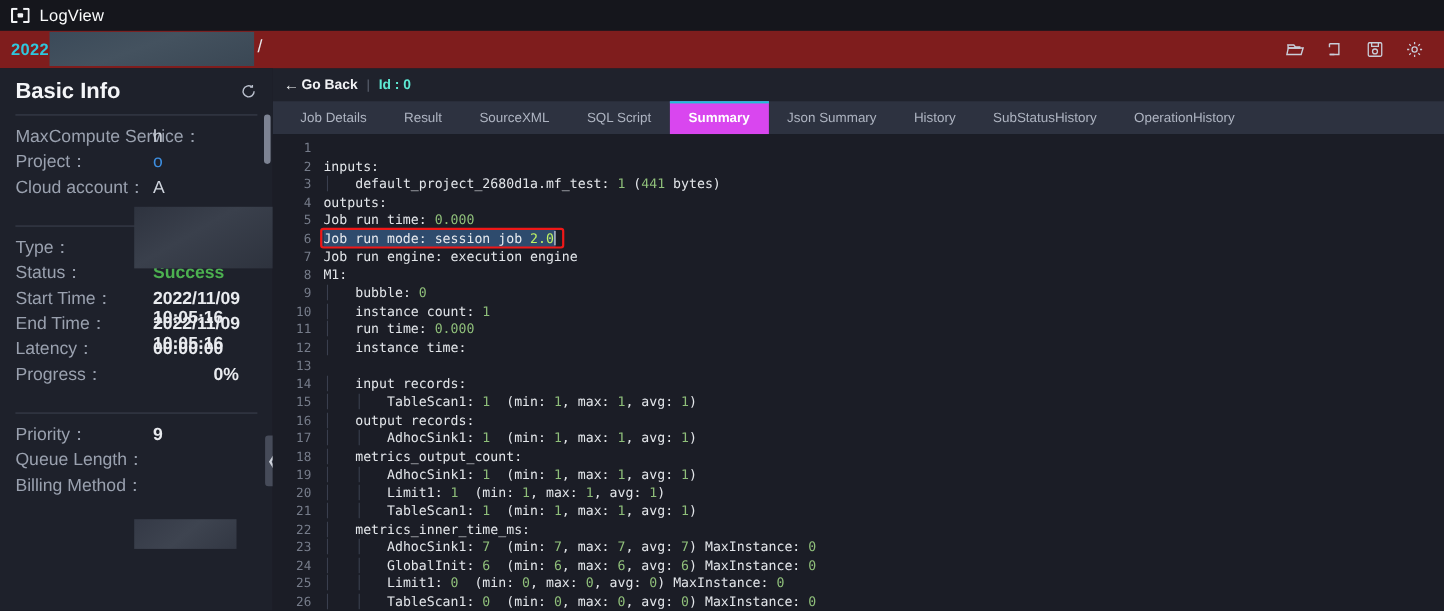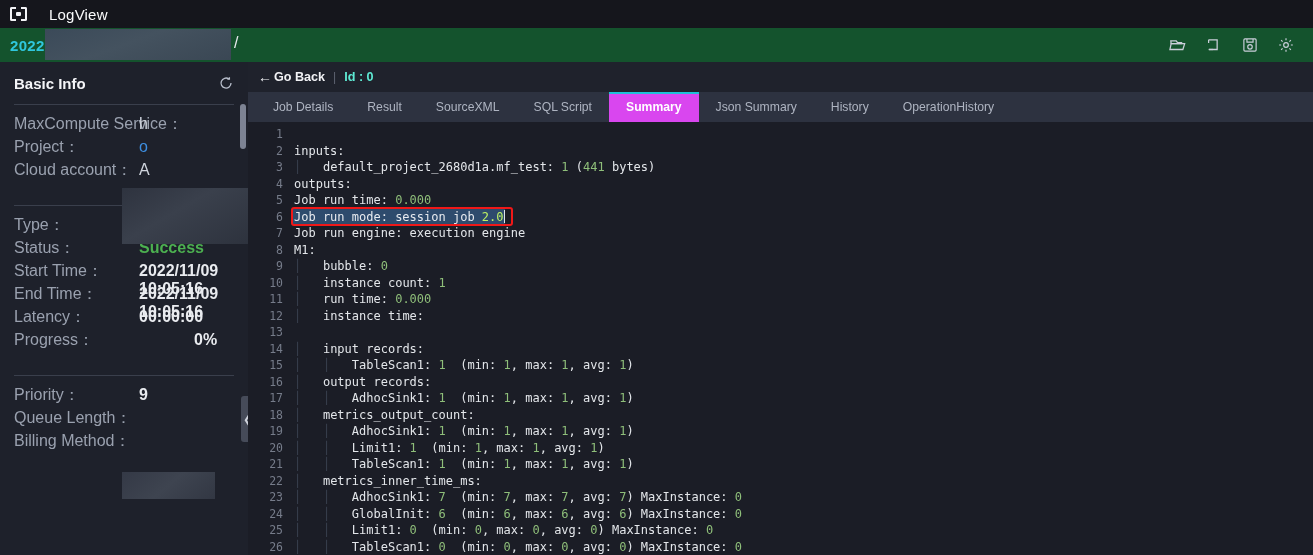--- a/index.html
+++ b/index.html
@@ -9,41 +9,41 @@
     font-family: "Liberation Sans", sans-serif;
     overflow: hidden;
   }
   #app { position: relative; width: 1313px; height: 555px; display: flex; flex-direction: column; }
 
   
   .titlebar {
     height: 28px; flex: 0 0 28px;
     background: #15161c;
     display: flex; align-items: center;
-    padding-left: 10px; gap: 22px;
+    padding-left: 10px; gap: 9px;
   }
   .logo-mark {
     width: 17px; height: 14px; position: relative;
     display: flex; align-items: center; justify-content: space-between;
   }
   .logo-mark .lb, .logo-mark .rb {
     width: 6px; height: 14px; border: 2px solid #f2f3f6;
   }
   .logo-mark .lb { border-right: none; border-radius: 2px 0 0 2px; }
   .logo-mark .rb { border-left: none; border-radius: 0 2px 2px 0; }
   .logo-mark .dot {
     position: absolute; left: 6px; top: 5px;
     width: 5px; height: 4px; background: #f2f3f6; border-radius: 1px;
   }
   .app-title { color: #fafbfc; font-size: 15px; letter-spacing: .2px; }
 
   
   .crumbbar {
     height: 34px; flex: 0 0 34px;
-    background: #14532d;
+    background: #7f1d1d;
     display: flex; align-items: center;
     position: relative;
     padding: 0 8px 0 10px;
   }
   .crumb-date { color: #2fc7dd; font-size: 15px; font-weight: bold; letter-spacing: .3px; }
   .crumb-redact {
     position: absolute; left: 45px; top: 1px;
     width: 186px; height: 31px;
     background: linear-gradient(160deg,#3b4a59 0%,#44525f 45%,#3a4754 100%);
     filter: blur(0.4px);
@@ -61,21 +61,21 @@
     width: 248px; flex: 0 0 248px;
     background: #1e212b;
     position: relative;
     padding: 0 14px;
     overflow: hidden;
   }
   .sb-head {
     height: 36px; display: flex; align-items: center;
     justify-content: space-between; padding-top: 6px;
   }
-  .sb-title { color: #f4f5f8; font-size: 15px; font-weight: bold; }
+  .sb-title { color: #f4f5f8; font-size: 20px; font-weight: bold; }
   .refresh-ico { width: 16px; height: 16px; color: #b9bfcc; }
   .refresh-ico svg { display: block; }
   .sb-divider { height: 1px; background: #3a3f4c; margin: 6px 0 9px 0; }
   .sb-row { display: flex; align-items: baseline; height: 23px; font-size: 16px; }
   .sb-label { color: #9aa1af; width: 125px; flex: 0 0 125px; white-space: nowrap; }
   .sb-val { color: #e9ebef; font-weight: bold; }
   .sb-val.plain { font-weight: normal; color: #cfd4dd; }
   .sb-val.link { color: #3d8ee0; font-weight: normal; }
   .sb-val.ok { color: #4cb050; font-weight: bold; }
   .sb-row.progress .sb-val { margin-left: 55px; }
@@ -310,20 +310,21 @@
       </div>
 
       <div class="tabbar">
         <div class="tab">Job Details</div>
         <div class="tab">Result</div>
         <div class="tab">SourceXML</div>
         <div class="tab">SQL Script</div>
         <div class="tab active">Summary</div>
         <div class="tab">Json Summary</div>
         <div class="tab">History</div>
+        <div class="tab">SubStatusHistory</div>
         <div class="tab">OperationHistory</div>
       </div>
 
       <div class="code" id="code-area">
         <div class="cline">
             <div class="gutter">1</div>
           </div>
           <div class="cline">
             <div class="gutter">2</div>
             <div class="ctext">inputs:</div>

